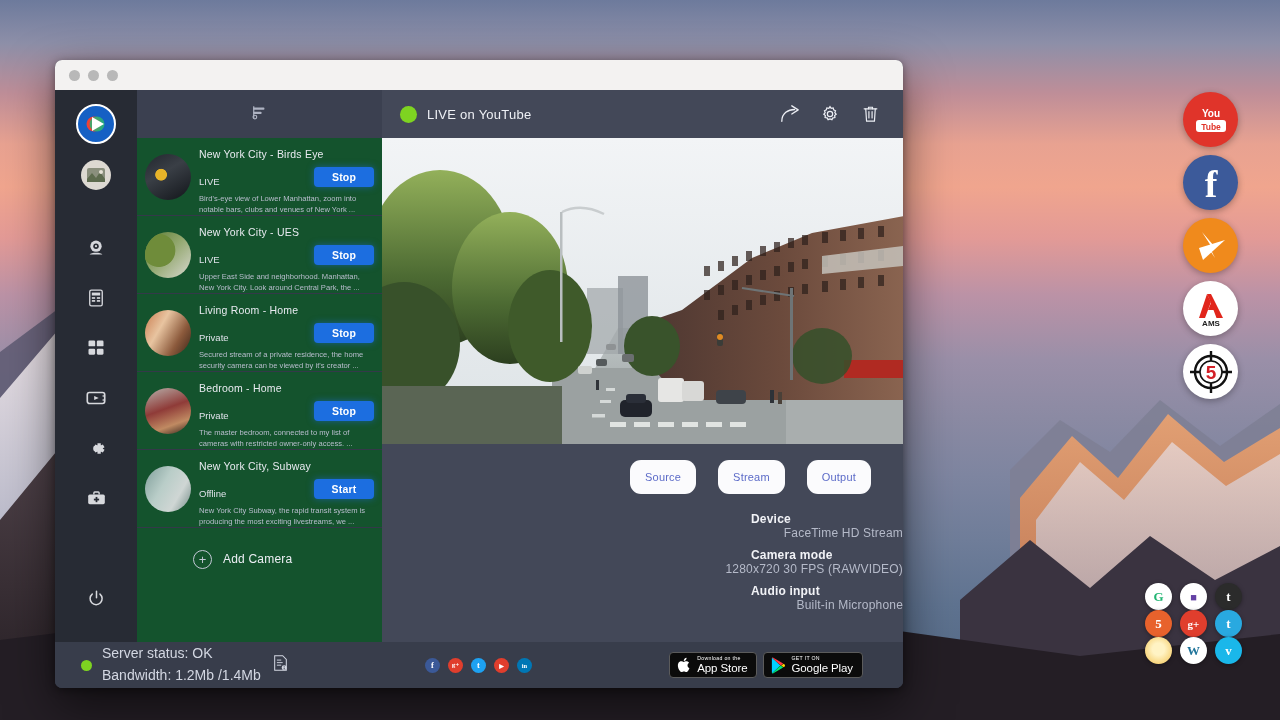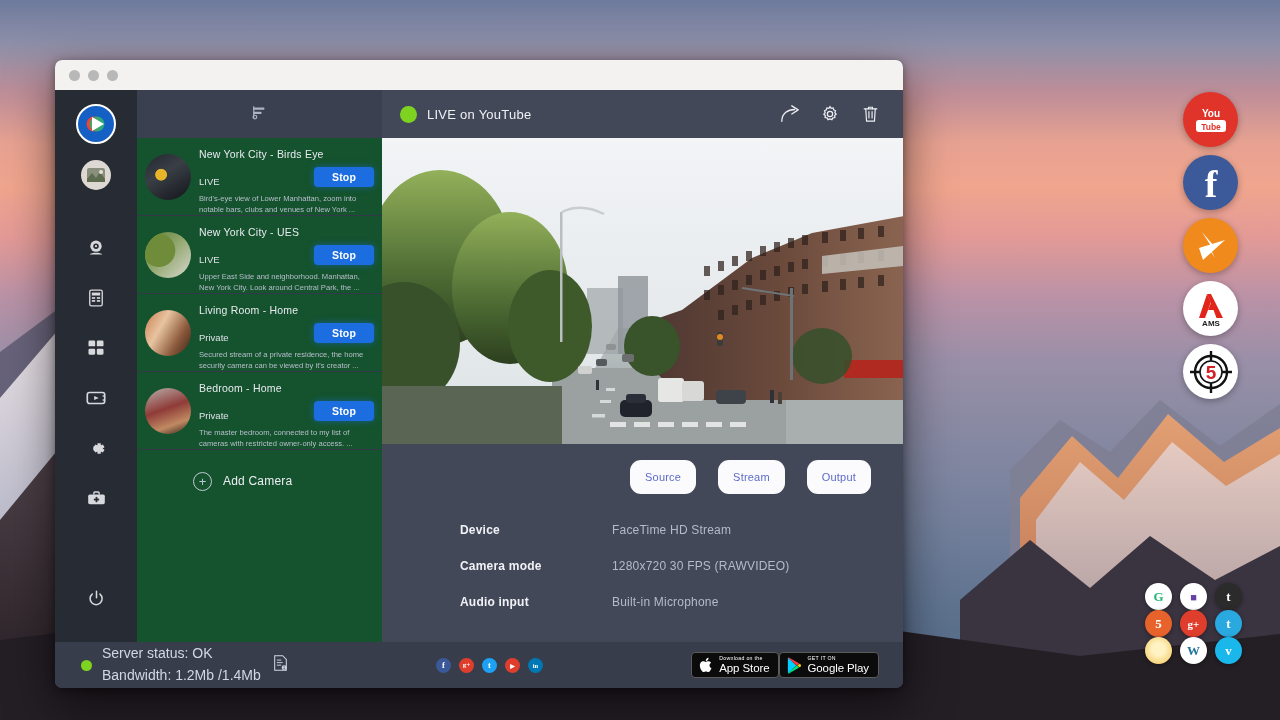--- a/index.html
+++ b/index.html
@@ -132,41 +132,41 @@
   #video-wrap svg { position: absolute; left: 0; top: 0; }
 
   #pills { display: flex; justify-content: flex-end; gap: 22px; padding: 16px 32px 0 0; }
   .pill {
     background: #fbfbfd; color: #5c6bc8; font-size: 11px;
     border: none; border-radius: 11px; height: 34px; padding: 0 15px;
     cursor: pointer; letter-spacing: .2px;
   }
 
   #details { padding: 18px 0 0 78px; }
-  .det-row { display: flex; height: 36px; align-items: center; }
+  .det-row { display: flex; height: 36px; align-items: flex-end; flex-direction: column; }
   .det-key { width: 152px; font-size: 12px; color: #f1f2f6; font-weight: bold; letter-spacing: .2px; }
   .det-val { font-size: 12px; color: #b5bac9; letter-spacing: .2px; }
 
   
   #statusbar {
     height: 46px; flex: 0 0 46px; background: #383d4b;
     display: flex; align-items: center; padding: 0 18px; gap: 10px;
   }
   .srv-dot { width: 11px; height: 11px; border-radius: 50%; background: #7ed321; margin-left: 8px; }
   #srv-text { font-size: 14px; color: #d3d7e2; line-height: 1.55; }
   .doc-icon { margin-left: 2px; }
   .sb-spacer { flex: 1; }
   #social-row { display: flex; gap: 8px; align-items: center; }
   .soc {
     width: 15px; height: 15px; border-radius: 50%;
     display: flex; align-items: center; justify-content: center;
     font-size: 8.5px; color: #fff; font-weight: bold; cursor: pointer;
     font-family: "Liberation Serif", serif;
   }
-  #store-row { display: flex; gap: 0; margin-right: 6px; justify-content: space-between; }
+  #store-row { display: flex; gap: 6px; margin-right: 22px; justify-content: space-between; }
   .store-badge {
     height: 26px; background: #0b0b0b; border: .8px solid #5b5b5b;
     border-radius: 4px; display: flex; align-items: center; gap: 5px;
     padding: 0 9px 0 7px; cursor: pointer;
   }
   .store-txt { line-height: 1.05; }
   .store-small { font-size: 5.2px; color: #fff; letter-spacing: .3px; display: block; }
   .store-big { font-size: 11.5px; color: #fff; display: block; letter-spacing: -.1px; }
 
   
@@ -383,20 +383,34 @@
             <div class="cam-main">
               <div class="cam-title">Bedroom - Home</div>
               <div class="cam-row2">
                 <span class="cam-status">Private</span>
                 <button class="cam-btn">Stop</button>
               </div>
               <div class="cam-desc">The master bedroom, connected to my list of cameras with restricted owner-only access. ...</div>
             </div>
           </div>
 
+          <div class="cam-item">
+            <div class="cam-thumb">
+              <div style="background:
+                 linear-gradient(120deg,#7f9e9a 0%,#b9cdc8 40%,#cfd6d4 70%,#6f8884 100%);"></div>
+            </div>
+            <div class="cam-main">
+              <div class="cam-title">New York City, Subway</div>
+              <div class="cam-row2">
+                <span class="cam-status">Offline</span>
+                <button class="cam-btn">Start</button>
+              </div>
+              <div class="cam-desc">New York City Subway, the rapid transit system is producing the most exciting livestreams, we ...</div>
+            </div>
+          </div>
 
           <div id="add-cam">
             <span class="add-circle">+</span>
             <span id="add-cam-label">Add Camera</span>
           </div>
         </div>
       </div>
 
       <div id="main-col">
 

